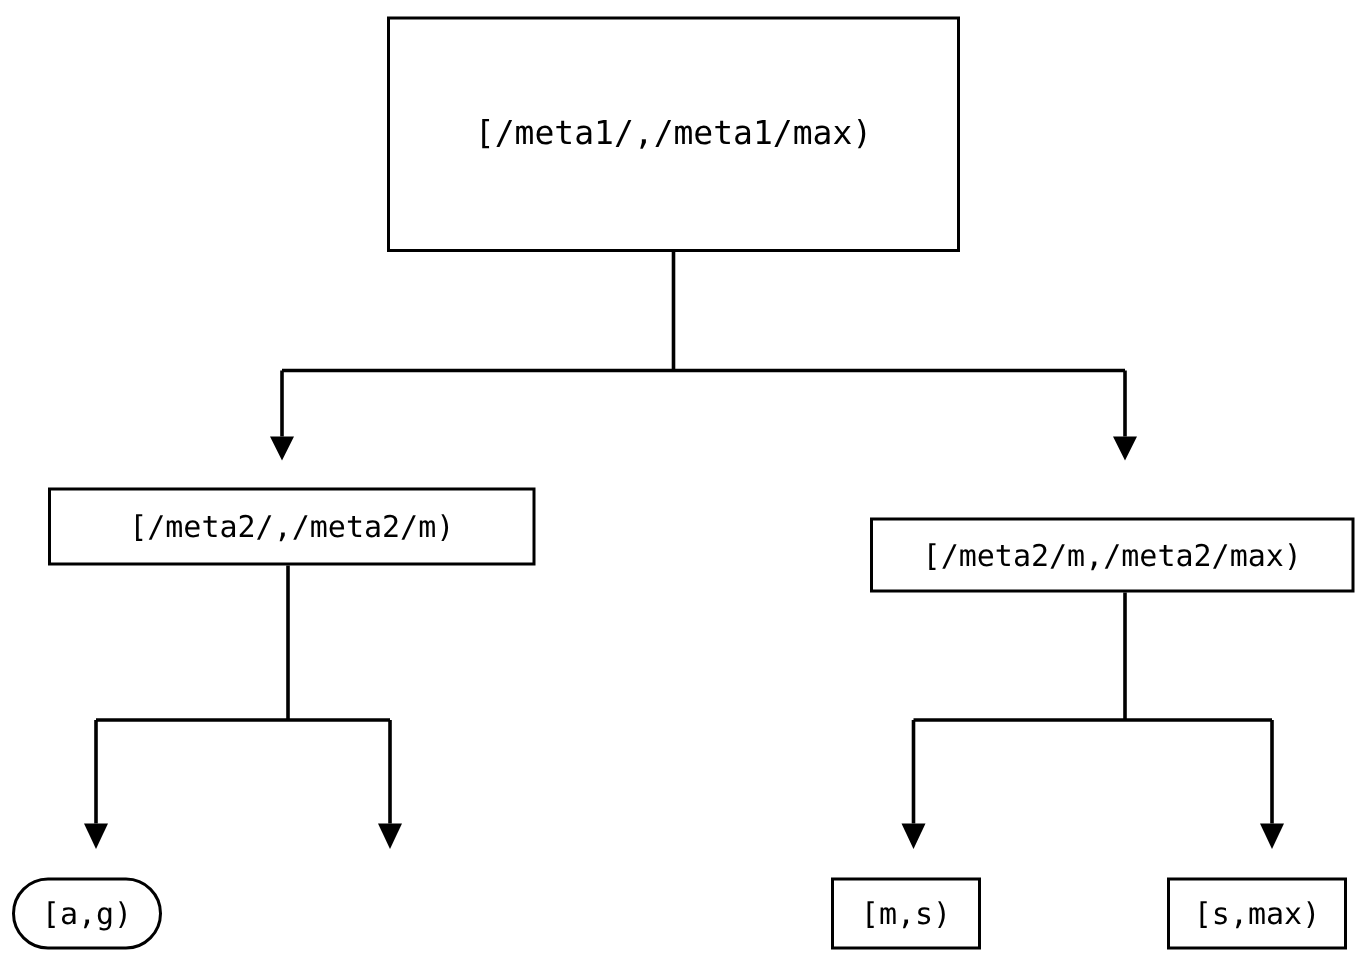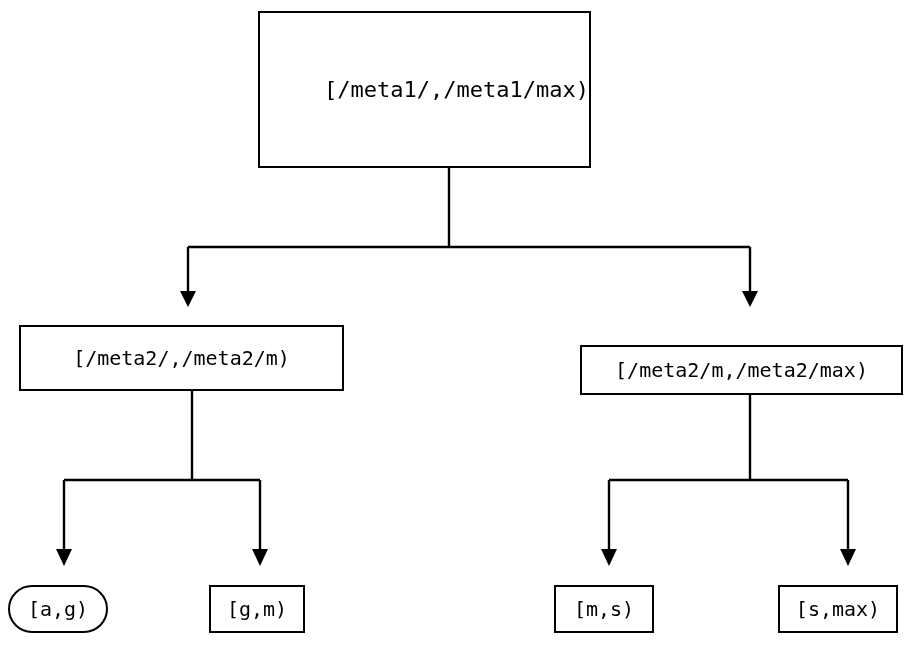--- a/index.html
+++ b/index.html
@@ -88,39 +88,36 @@
     <path class="edge-line" d="M 609 480 L 848 480"></path>
 
     <path class="edge-line" d="M 609 480 L 609 549"></path>
     <polygon class="arrow-head" points="601,549 617,549 609,566"></polygon>
 
     <path class="edge-line" d="M 848 480 L 848 549"></path>
     <polygon class="arrow-head" points="840,549 856,549 848,566"></polygon>
 
   </svg>
 
-  <div class="node node-root" style="left:258px; top:11px; width:333px; height:157px;justify-content:flex-end;">
+  <div class="node node-root" style="left:258px; top:11px; width:382px; height:157px;">
     <span class="node-label">[/meta1/,/meta1/max)</span>
   </div>
 
-  <div class="node node-mid" style="left:19px; top:325px; width:325px; height:66px;">
+  <div class="node node-mid" style="left:32px; top:325px; width:325px; height:52px;">
     <span class="node-label">[/meta2/,/meta2/m)</span>
   </div>
 
   <div class="node node-mid" style="left:580px; top:325px; width:323px; height:50px;margin-top:20px;">
     <span class="node-label">[/meta2/m,/meta2/max)</span>
   </div>
 
   <div class="node node-leaf" style="left:8px; top:585px; width:100px; height:48px;border-radius:24px;">
     <span class="node-label">[a,g)</span>
   </div>
 
-  <div class="node node-leaf" style="left:209px; top:585px; width:96px; height:48px;">
-    <span class="node-label">[g,m)</span>
-  </div>
 
   <div class="node node-leaf" style="left:554px; top:585px; width:100px; height:48px;">
     <span class="node-label">[m,s)</span>
   </div>
 
   <div class="node node-leaf" style="left:778px; top:585px; width:120px; height:48px;">
     <span class="node-label">[s,max)</span>
   </div>
 
 </div>

